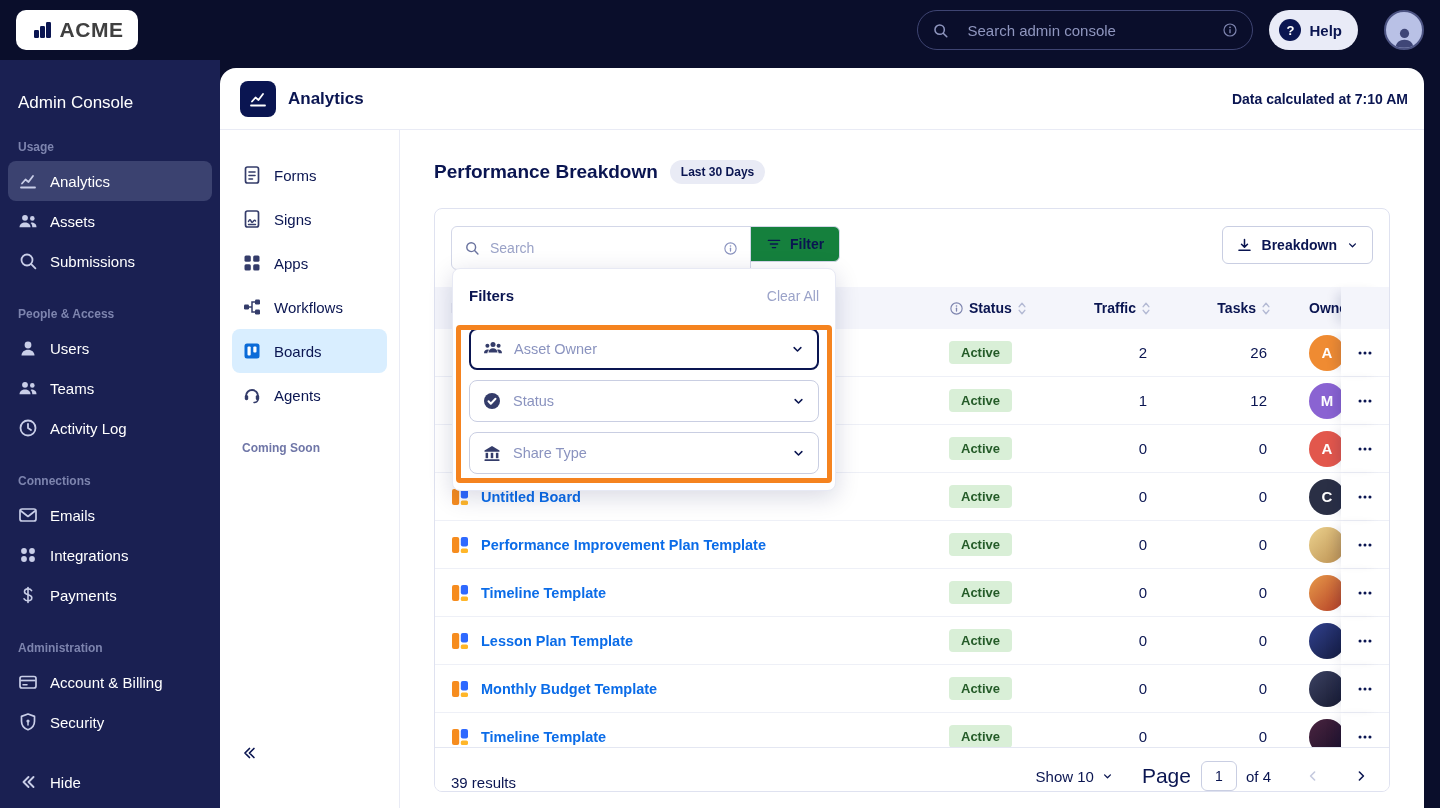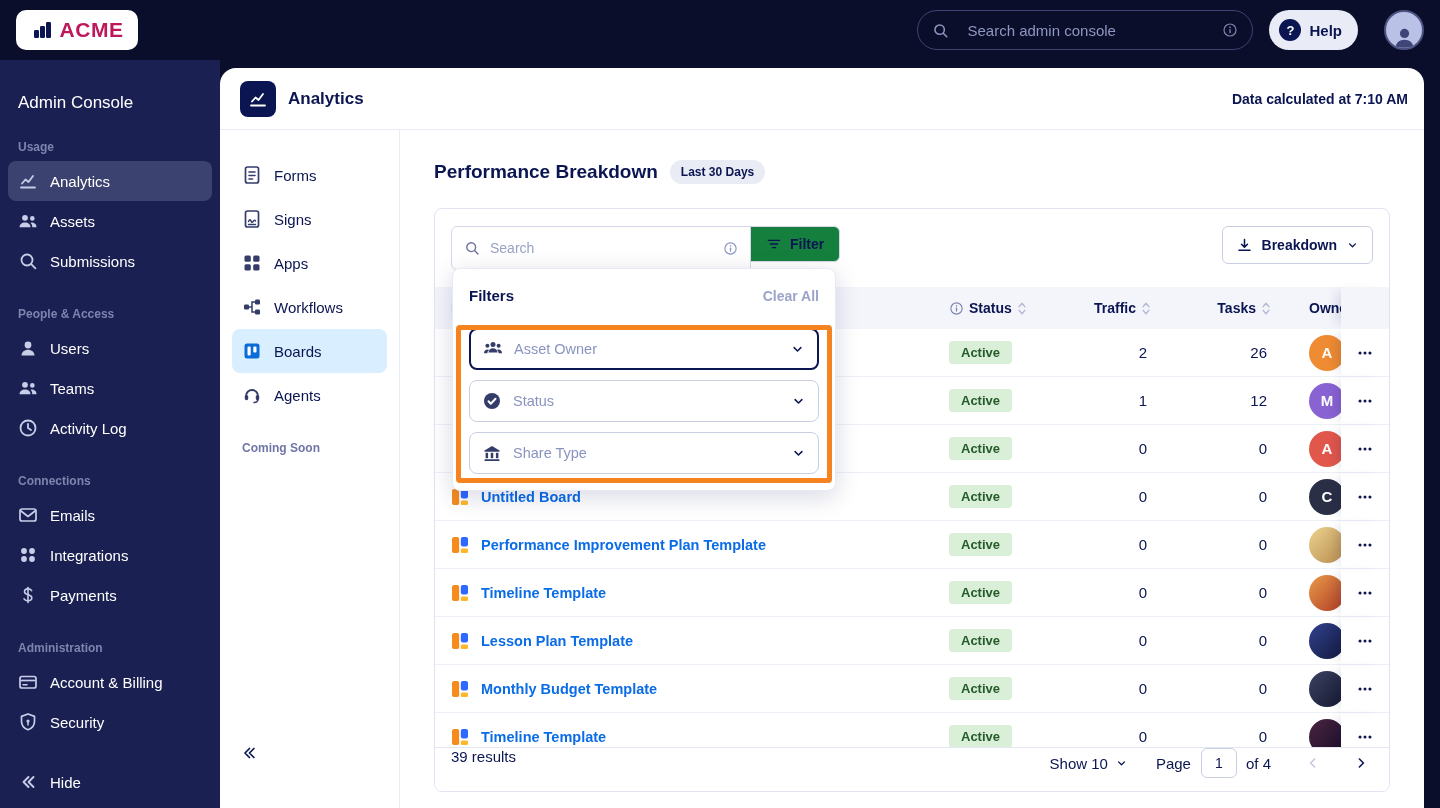--- a/index.html
+++ b/index.html
@@ -5,21 +5,21 @@
   *{margin:0;padding:0;box-sizing:border-box}
   html,body{width:1440px;height:808px;overflow:hidden}
   body{font-family:"Liberation Sans","DejaVu Sans",sans-serif;background:#0a0e2b;position:relative;color:#0a1551}
   svg{display:block}
   button{font-family:inherit}
 
   
   .topbar{position:absolute;top:0;left:0;width:1440px;height:60px;display:flex;align-items:center;padding:0 16px;gap:16px;background:#0a0e2b}
   .logo{width:122px;height:40px;background:#fff;border-radius:10px;display:flex;align-items:center;justify-content:center;gap:7px;cursor:pointer}
   .logo-mark{width:22px;height:22px;color:#0a1551}
-  .logo-text{font-size:21px;font-weight:700;color:#be185d;letter-spacing:.5px}
+  .logo-text{font-size:21px;font-weight:700;color:#404040;letter-spacing:.5px}
   .tb-spacer{flex:1}
   .admin-search{width:336px;height:40px;border:1px solid #3e4472;border-radius:20px;display:flex;align-items:center;gap:18px;padding:0 14px}
   .admin-search .s-ic{width:17px;height:17px;color:#8f96bf;flex:0 0 auto}
   .admin-search input{flex:1;background:transparent;border:none;outline:none;color:#e8eaf5;font-size:15px;font-family:inherit}
   .admin-search input::placeholder{color:#8f96bf}
   .admin-search .i-ic{width:16px;height:16px;color:#7d84ae;flex:0 0 auto}
   .help-btn{height:40px;border:none;border-radius:20px;background:#e9ebf7;display:flex;align-items:center;gap:8px;padding:0 16px 0 10px;font-size:15px;font-weight:700;color:#0a1551;cursor:pointer}
   .help-q{width:22px;height:22px;border-radius:50%;background:#0a1551;color:#fff;display:flex;align-items:center;justify-content:center;font-size:13px;font-weight:700}
   .avatar-btn{width:40px;height:40px;border-radius:50%;background:#b9c1e6;border:2px solid #4c5382;display:flex;align-items:flex-end;justify-content:center;overflow:hidden;cursor:pointer;margin-left:10px}
   .avatar-btn svg{width:27px;height:27px;color:#3f4677;margin-bottom:-3px}
@@ -91,38 +91,38 @@
   .badge{display:inline-block;padding:4px 12px;border-radius:4px;background:#d9efd7;color:#245b28;font-size:13px;font-weight:700}
   .col-traffic{width:110px;text-align:right;padding-right:34px;font-size:15px;color:#0a1551}
   .col-tasks{width:116px;text-align:right;padding-right:30px;font-size:15px;color:#0a1551}
   .col-owner{width:44px;height:100%;display:flex;align-items:center;overflow:hidden}
   .avatar{width:36px;height:36px;margin-left:12px;border-radius:50%;flex:0 0 auto;display:flex;align-items:center;justify-content:center;color:#fff;font-size:15px;font-weight:700;background:linear-gradient(135deg,var(--c1,#999),var(--c2,#666));cursor:pointer}
   .pin{box-shadow:-10px 0 12px -6px rgba(10,21,81,.14)}
   .col-actions{width:48px;height:100%;display:flex;align-items:center;justify-content:center}
   .dots-btn{background:none;border:none;color:#0a1551;cursor:pointer;width:28px;height:28px;display:flex;align-items:center;justify-content:center}
   .dots-btn svg{width:18px;height:18px}
 
-  .tfoot{height:44px;flex:0 0 auto;border-top:1px solid #e4e7f2;display:flex;align-items:flex-start;padding:0 16px;background:#fff}
+  .tfoot{height:44px;flex:0 0 auto;border-top:1px solid #e4e7f2;display:flex;align-items:flex-end;padding:0 16px;background:#fff}
   .results{font-size:15px;color:#0a1551}
   .foot-right{margin-left:auto;display:flex;align-items:center}
   .show-btn{display:flex;align-items:center;gap:7px;font-size:15px;color:#0a1551;background:none;border:none;cursor:pointer}
   .show-btn svg{width:13px;height:13px}
-  .page-label{font-size:15px;margin-left:28px}
+  .page-label{font-size:21px;margin-left:28px}
   .page-input{width:36px;height:30px;border:1px solid #c9cee2;border-radius:6px;text-align:center;font-size:14px;color:#0a1551;margin-left:10px;outline:none;font-family:inherit}
   .of-label{font-size:15px;margin-left:9px}
   .pg-btn{background:none;border:none;cursor:pointer;width:24px;height:24px;display:flex;align-items:center;justify-content:center}
   .pg-btn svg{width:16px;height:16px}
   .pg-prev{margin-left:30px;color:#c4c9de}
   .pg-next{margin-left:24px;color:#0a1551}
 
   
   .popover{position:absolute;left:52px;top:138px;width:384px;background:#fff;border:1px solid #e7e9f4;border-radius:8px;box-shadow:0 6px 24px rgba(10,21,81,.16);z-index:30;padding:18px 16px 16px}
   .pop-head{display:flex;align-items:center;justify-content:space-between;margin-bottom:24px}
   .pop-title{font-size:15px;font-weight:700;color:#0a1551}
-  .clear-all{font-size:14px;font-weight:700;color:#9ba3c9;background:none;border:none;cursor:pointer}
+  .clear-all{font-size:14px;font-weight:400;color:#9ba3c9;background:none;border:none;cursor:pointer}
   .ff{height:42px;border:1px solid #c9cee2;border-radius:8px;display:flex;align-items:center;gap:11px;padding:0 12px;margin-bottom:10px;cursor:pointer;background:#fff}
   .ff.focused{border:2px solid #0a1551}
   .ff:last-child{margin-bottom:0}
   .ff-icon{width:20px;height:20px;color:#343c6a;flex:0 0 auto}
   .ff-text{flex:1;color:#8a93bf;font-size:14.5px}
   .ff-chev{width:15px;height:15px;color:#0a1551;flex:0 0 auto}
   .highlight-box{position:absolute;left:56px;top:195px;width:376px;height:158px;border:5px solid #f5831f;border-radius:4px;z-index:40;pointer-events:none}
 </style>
 </head>
 <body>

